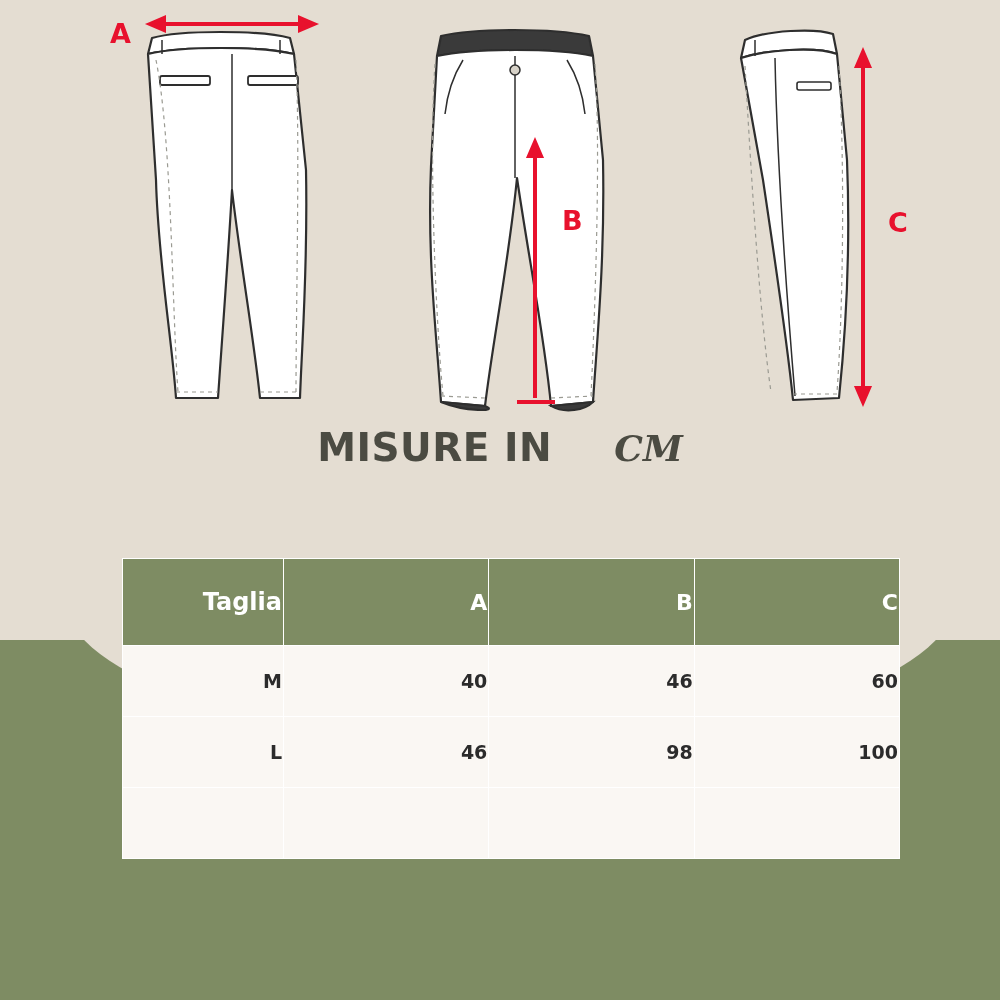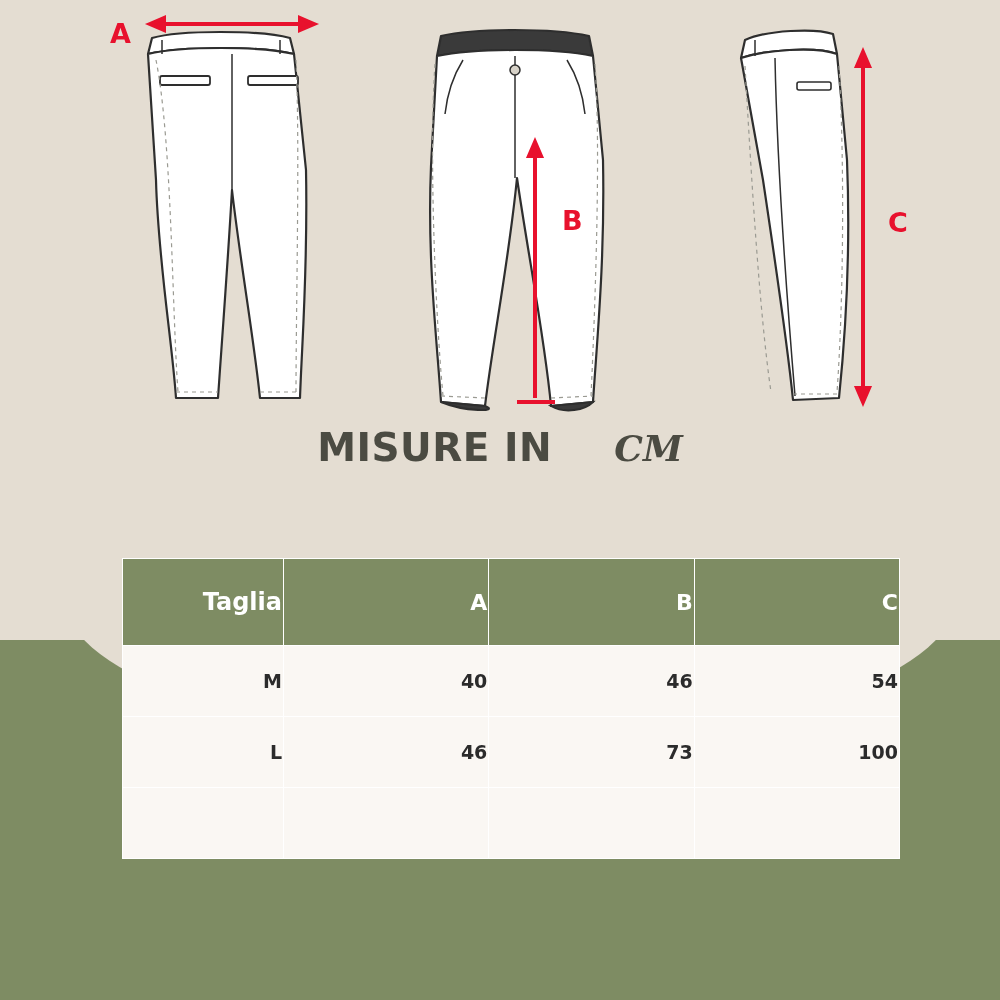--- a/index.html
+++ b/index.html
@@ -276,26 +276,26 @@
         <th>A</th>
         <th>B</th>
         <th>C</th>
       </tr>
     </thead>
     <tbody>
       <tr>
         <td class="col-first">M</td>
         <td>40</td>
         <td>46</td>
-        <td>54</td>
+        <td>60</td>
       </tr>
       <tr>
         <td class="col-first">L</td>
         <td>46</td>
-        <td>73</td>
+        <td>98</td>
         <td>100</td>
       </tr>
       <tr class="empty-row">
         <td class="col-first"></td>
         <td></td>
         <td></td>
         <td></td>
       </tr>
     </tbody>
   </table>

